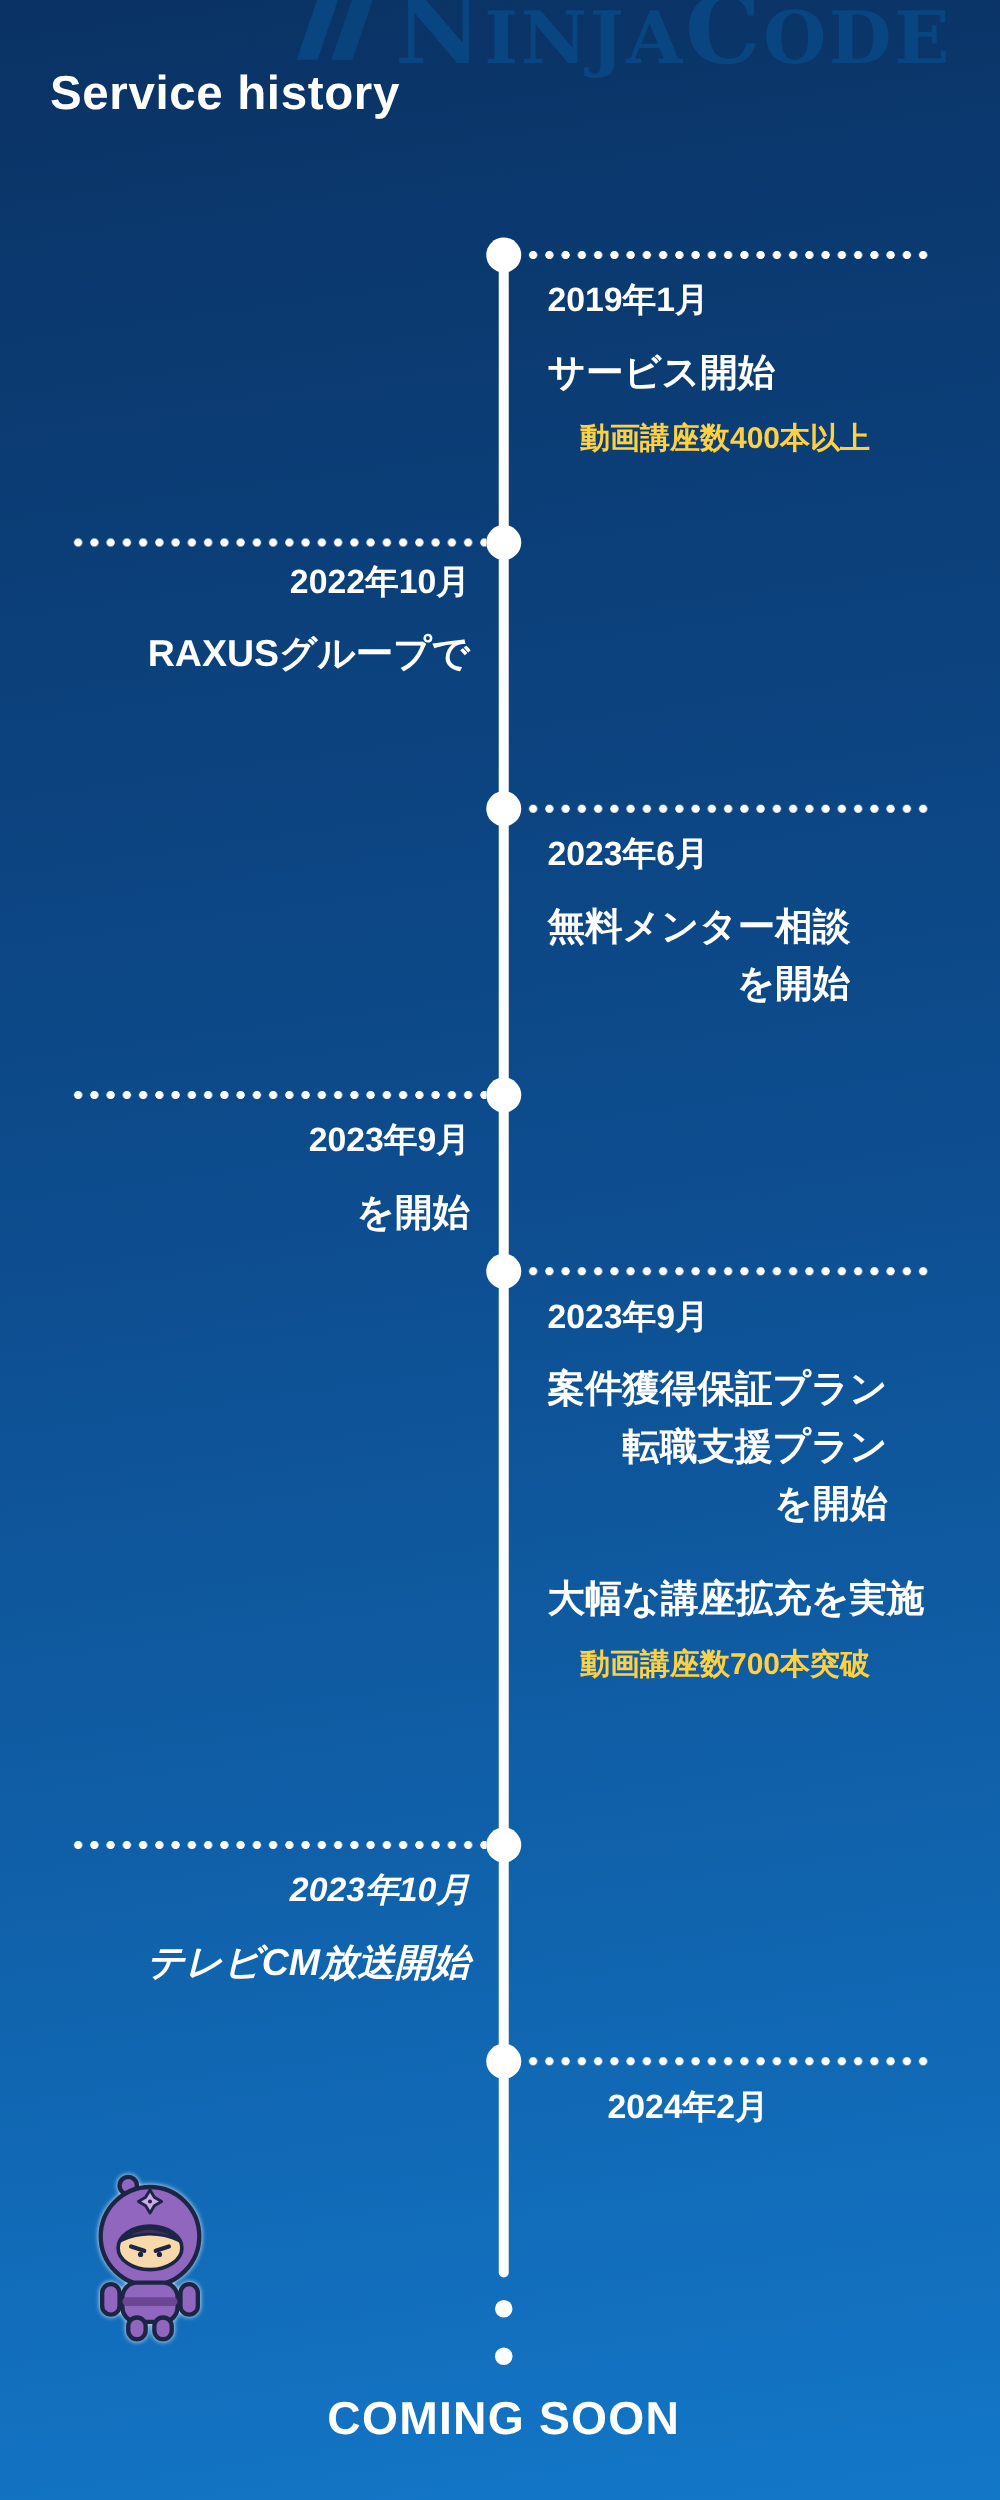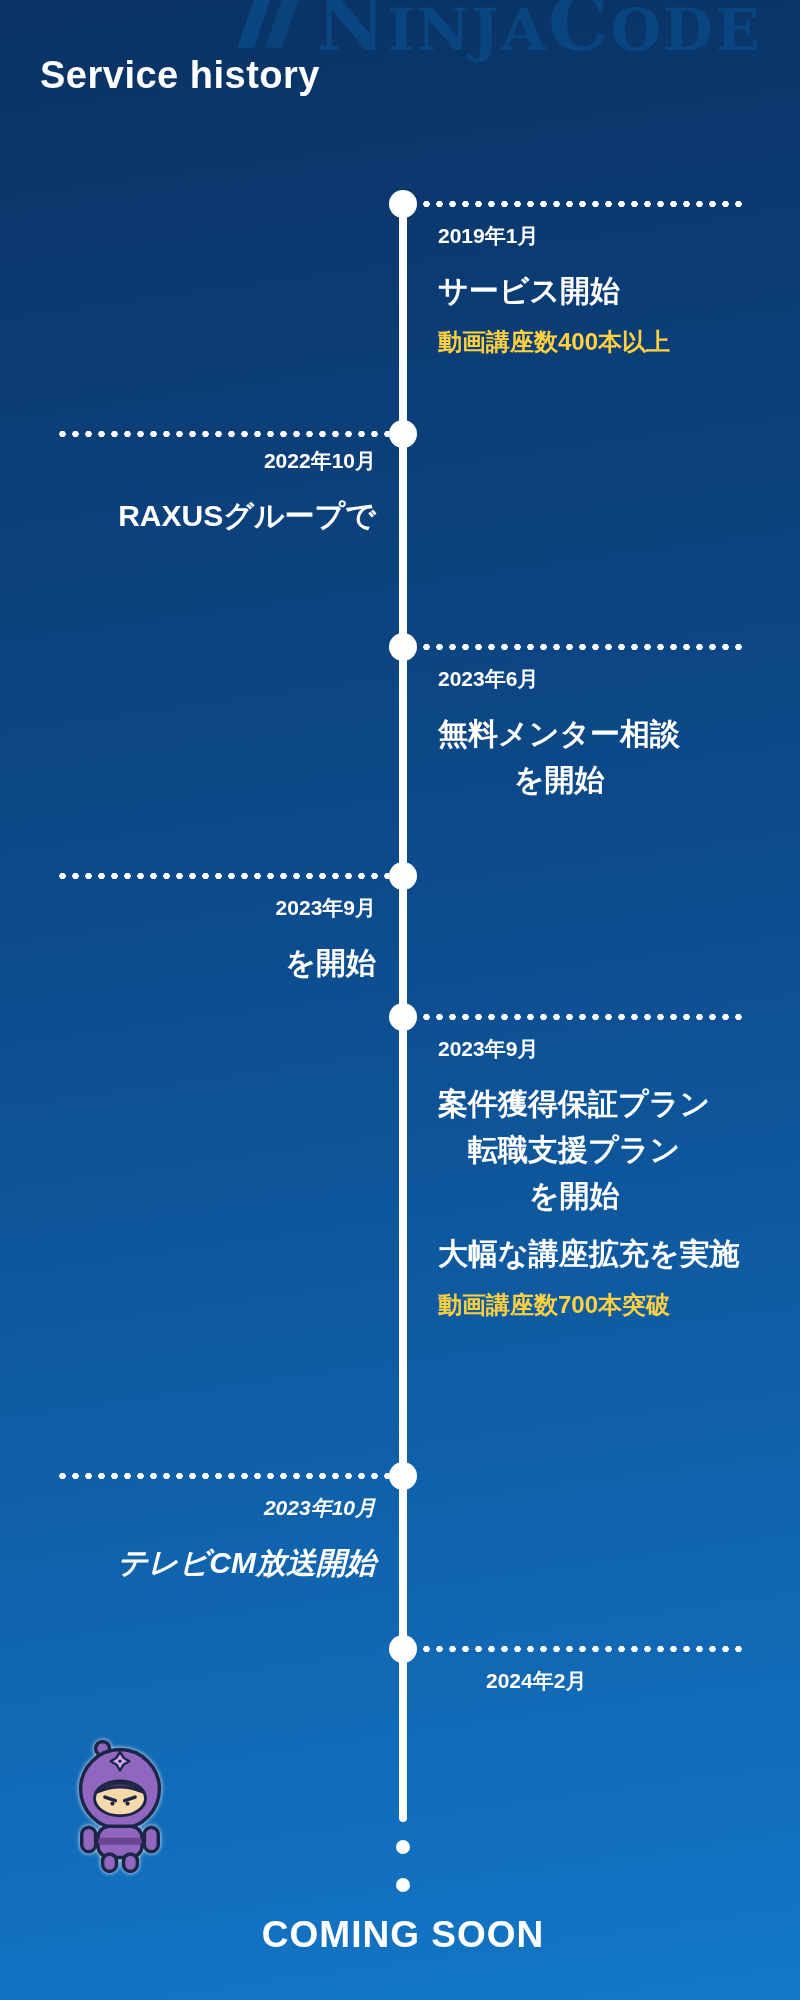--- a/index.html
+++ b/index.html
@@ -70,24 +70,24 @@
     background-repeat: repeat-x;
     background-position: left center;
   }
   .dotline.right { left: 420px; width: 328px; }
   .dotline.left  { left: 56px;  width: 333px; }
 
   
   .event { position: absolute; color: #ffffff; font-weight: bold; }
   .event.right { left: 438px; text-align: left; }
   .event.left  { right: 424px; text-align: right; }
-  .event .date { font-size: 21px; margin-bottom: 18px; }
-  .event .body { display: inline-block; text-align: center; font-size: 30px; line-height: 46px; }
-  .event .extra { font-size: 30px; line-height: 46px; margin-top: 12px; }
-  .event .note { color: var(--yellow, #ffd141); font-size: 24px; margin-top: 12px; }
+  .event .date { font-size: 27px; margin-bottom: 18px; }
+  .event .body { display: inline-block; text-align: right; font-size: 30px; line-height: 46px; }
+  .event .extra { font-size: 30px; line-height: 46px; margin-top: 30px; }
+  .event .note { color: var(--yellow, #ffd141); font-size: 24px; margin-top: 12px; margin-left: 26px; }
 
   
   .mdot {
     position: absolute;
     left: 396px;
     width: 14px;
     height: 14px;
     border-radius: 50%;
     background: #ffffff;
   }

